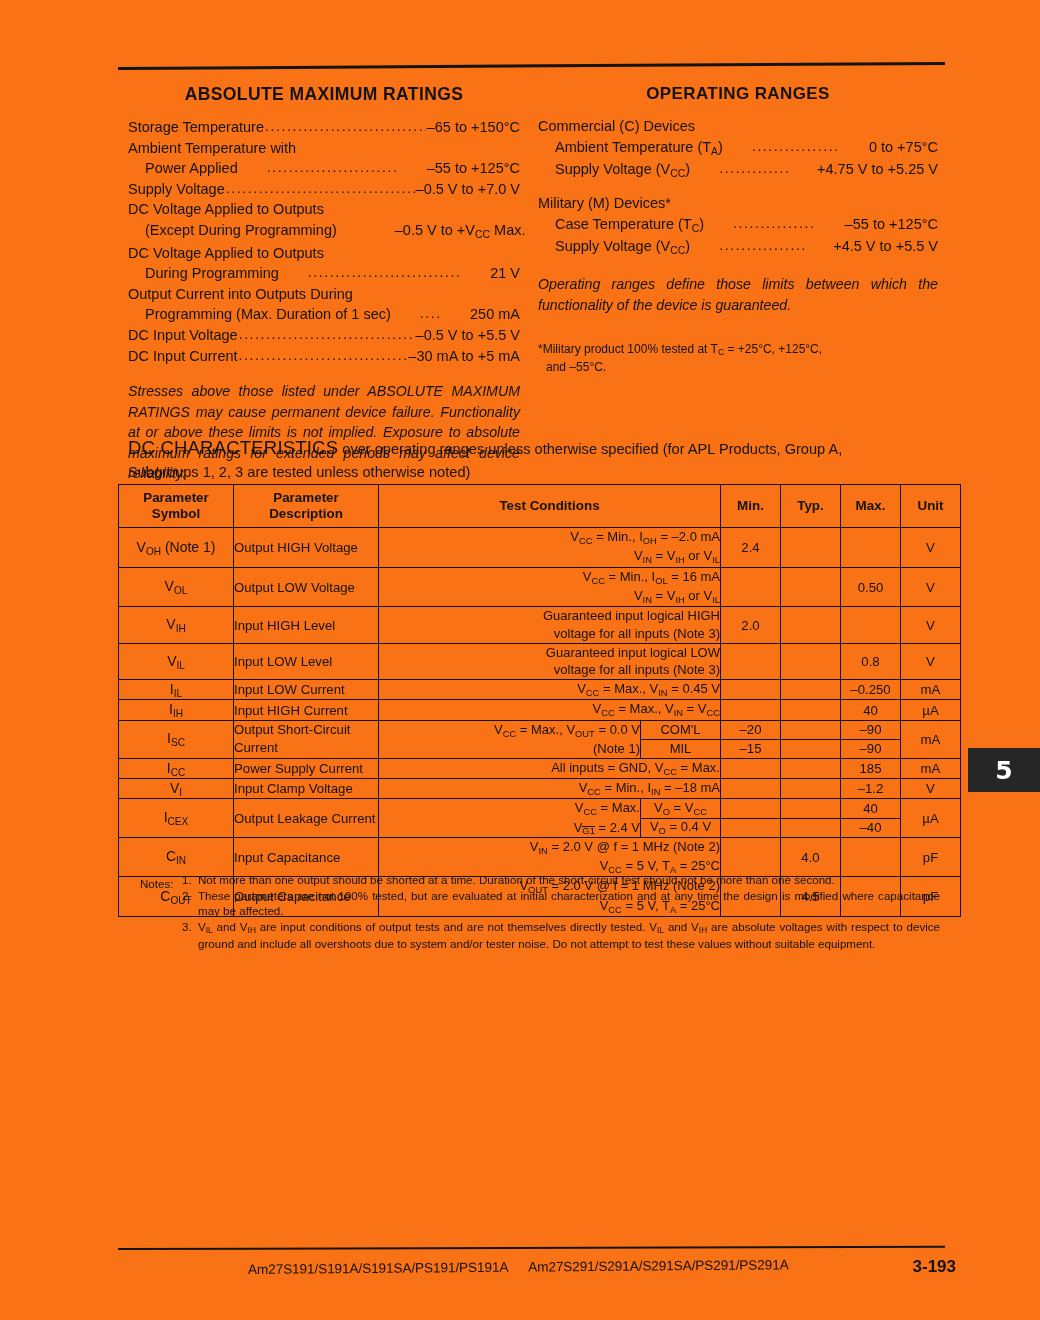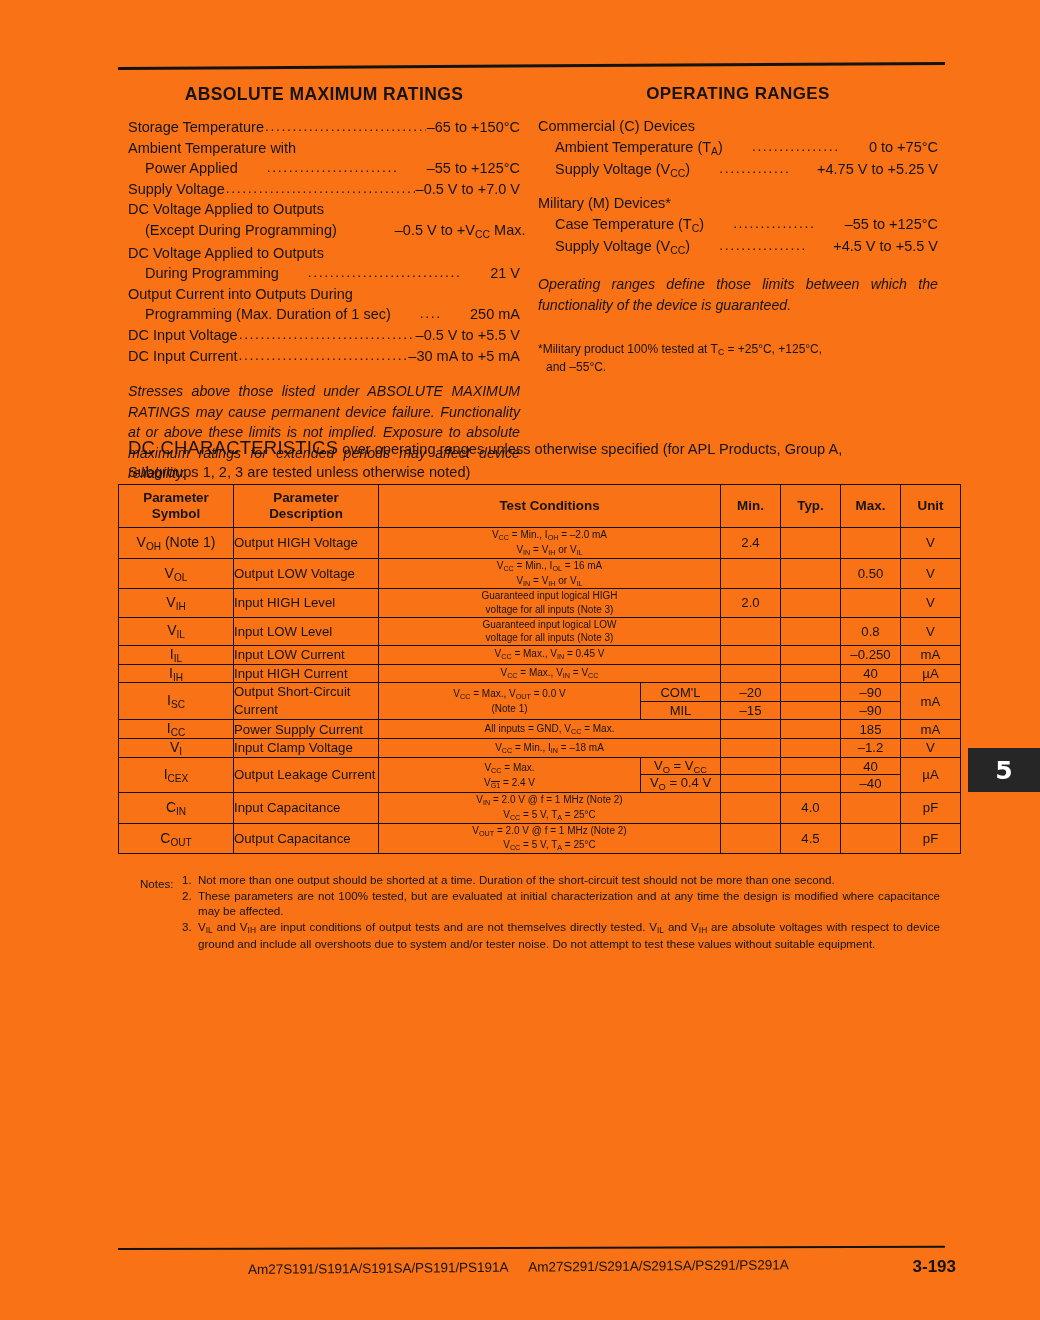--- a/index.html
+++ b/index.html
@@ -155,23 +155,23 @@
     font-size: 14px;
     padding: 6px 3px;
   }
   td.desc {
     text-align: left;
     padding: 6px 8px;
     font-size: 13.2px;
     line-height: 1.3;
   }
   td.cond {
-    text-align: center;
+    text-align: right;
     padding: 5px 7px;
-    font-size: 10px;
+    font-size: 13px;
     line-height: 1.34;
   }
   td.sub {
     text-align: center;
     font-size: 13px;
     padding: 4px 2px;
   }
   td.num {
     text-align: center;
     font-size: 13.2px;

